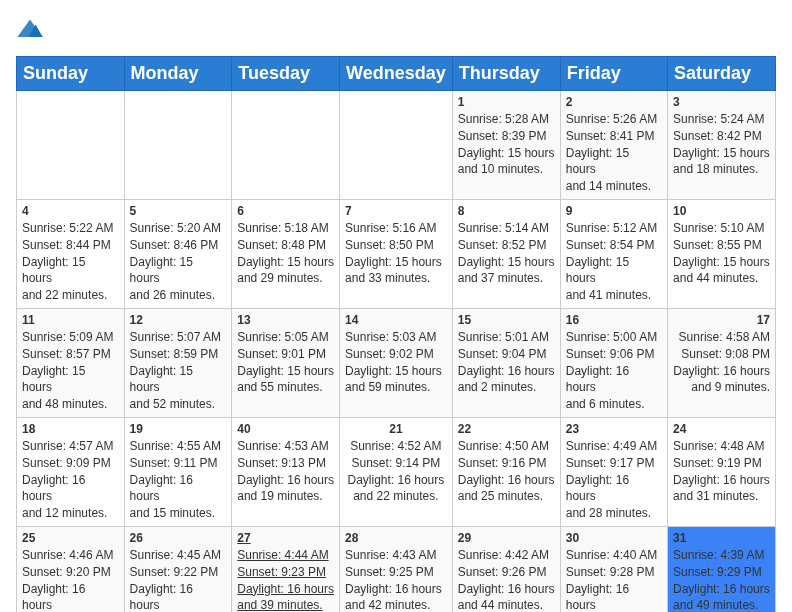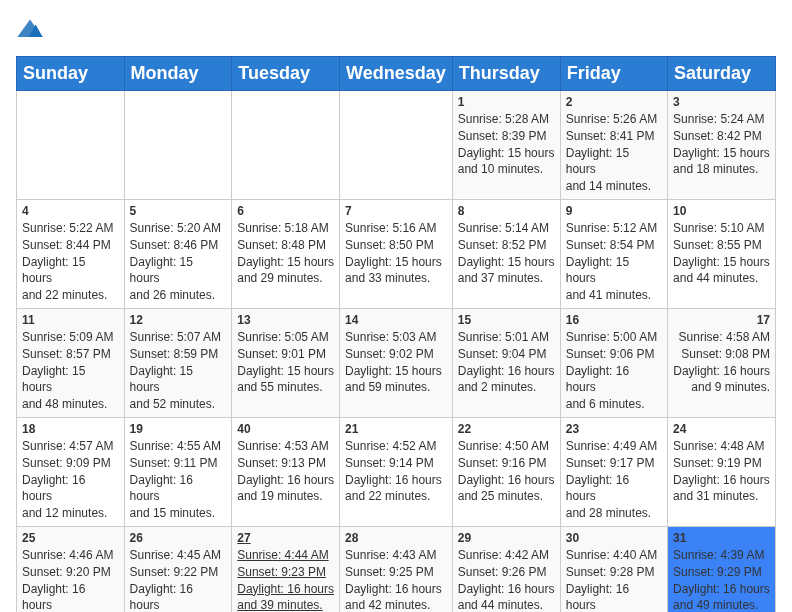--- a/index.html
+++ b/index.html
@@ -205,21 +205,21 @@
           <div class="day-info">Sunrise: 4:57 AM<br>Sunset: 9:09 PM<br>Daylight: 16 hours<br>and 12 minutes.</div>
         </td>
         <td style="background: rgb(255, 255, 255);">
           <span class="day-num">19</span>
           <div class="day-info">Sunrise: 4:55 AM<br>Sunset: 9:11 PM<br>Daylight: 16 hours<br>and 15 minutes.</div>
         </td>
         <td style="background: rgb(255, 255, 255);">
           <span class="day-num">40</span>
           <div class="day-info">Sunrise: 4:53 AM<br>Sunset: 9:13 PM<br>Daylight: 16 hours<br>and 19 minutes.</div>
         </td>
-        <td style="background: rgb(255, 255, 255);">
+        <td style="background: rgb(255, 255, 255); text-align: center;">
           <span class="day-num">21</span>
           <div class="day-info">Sunrise: 4:52 AM<br>Sunset: 9:14 PM<br>Daylight: 16 hours<br>and 22 minutes.</div>
         </td>
         <td style="background: rgb(255, 255, 255);">
           <span class="day-num">22</span>
           <div class="day-info">Sunrise: 4:50 AM<br>Sunset: 9:16 PM<br>Daylight: 16 hours<br>and 25 minutes.</div>
         </td>
         <td style="background: rgb(255, 255, 255);">
           <span class="day-num">23</span>
           <div class="day-info">Sunrise: 4:49 AM<br>Sunset: 9:17 PM<br>Daylight: 16 hours<br>and 28 minutes.</div>

